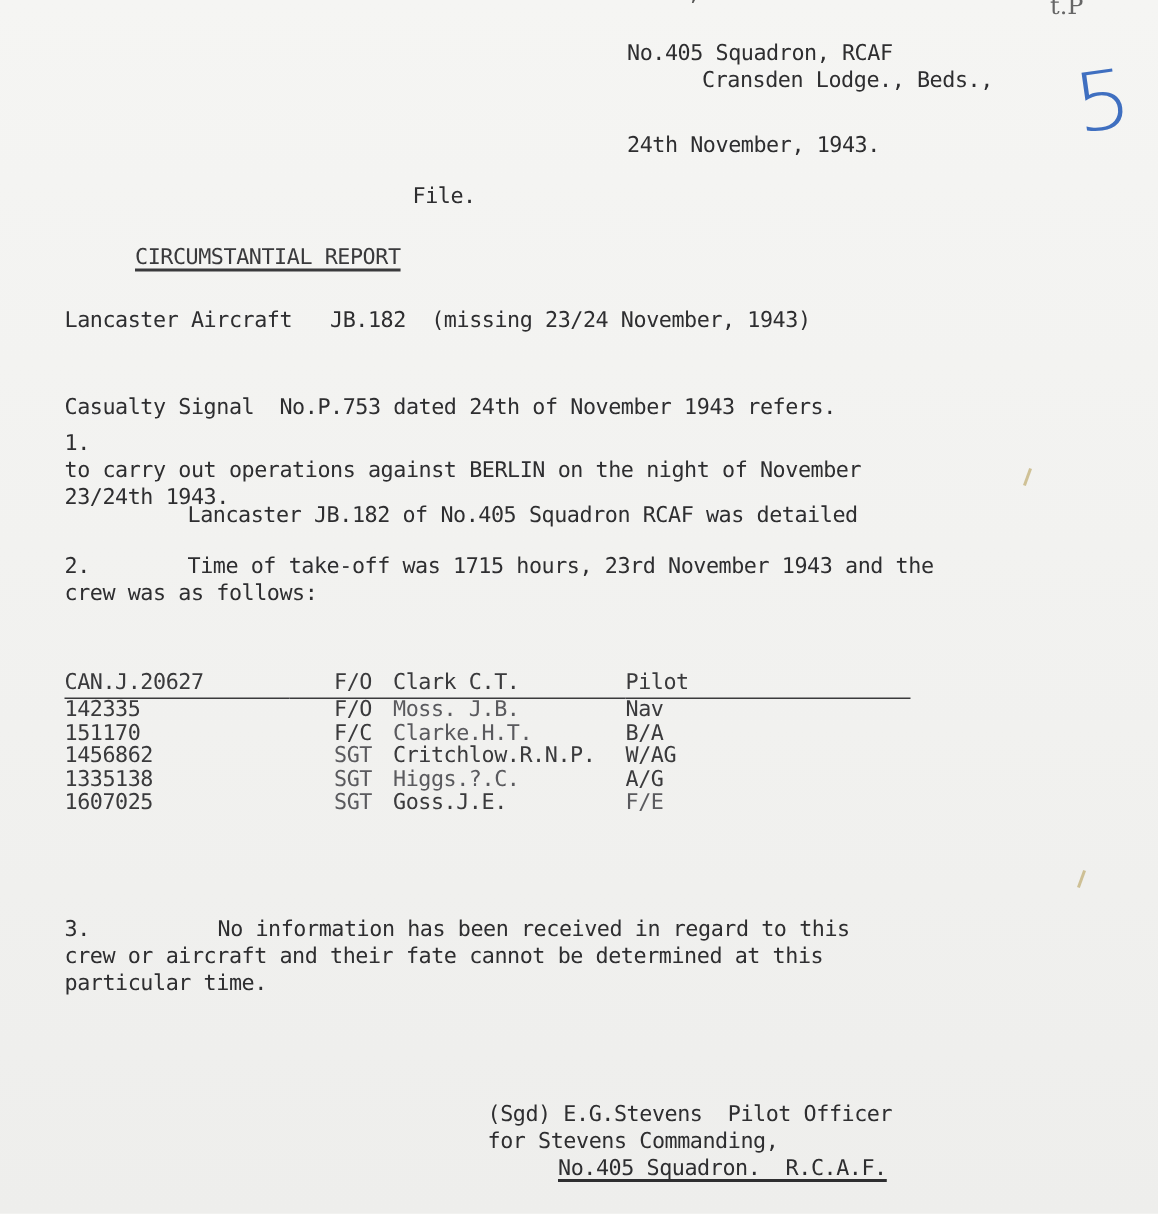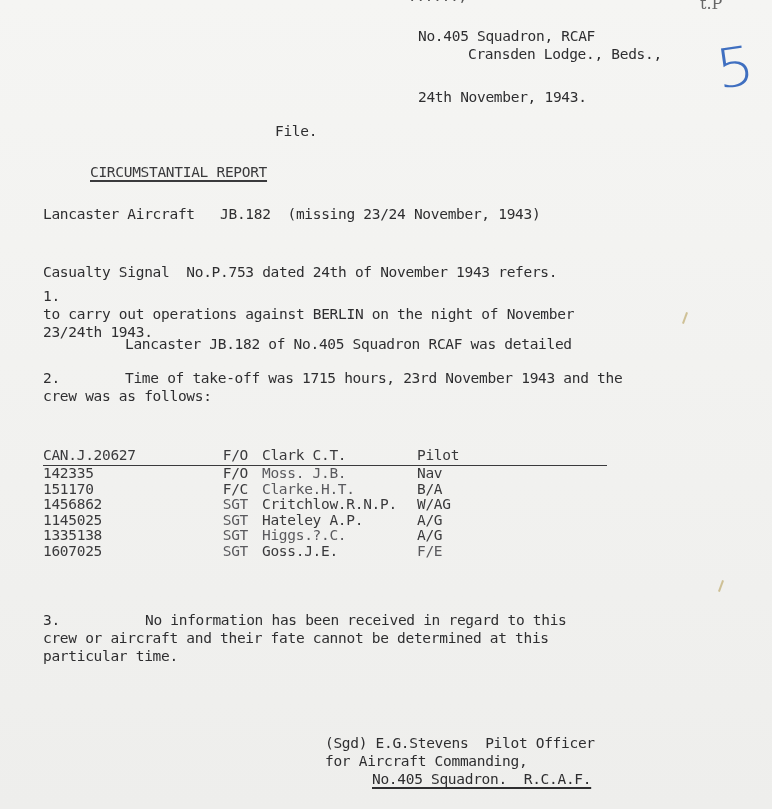--- a/index.html
+++ b/index.html
@@ -75,26 +75,20 @@
         <td class="c3 col-gray">Clarke.H.T.</td>
         <td class="c4">B/A</td>
       </tr>
       <tr>
         <td class="c1">1456862</td>
         <td class="c2 col-gray">SGT</td>
         <td class="c3">Critchlow.R.N.P.</td>
         <td class="c4">W/AG</td>
       </tr>
       <tr>
-        <td class="c1">1145025</td>
-        <td class="c2 col-gray">SGT</td>
-        <td class="c3">Hateley A.P.</td>
-        <td class="c4">A/G</td>
-      </tr>
-      <tr>
         <td class="c1">1335138</td>
         <td class="c2 col-gray">SGT</td>
         <td class="c3 col-gray">Higgs.?.C.</td>
         <td class="c4">A/G</td>
       </tr>
       <tr>
         <td class="c1">1607025</td>
         <td class="c2 col-gray">SGT</td>
         <td class="c3">Goss.J.E.</td>
         <td class="c4 col-gray">F/E</td>
@@ -104,19 +98,19 @@
 
   <div>
     <div class="t dark" style="left:43px; top:611px;">3.</div>
     <div class="t dark" style="left:145px; top:611px;">No information has been received in regard to this</div>
     <div class="t dark" style="left:43px; top:629px;">crew or aircraft and their fate cannot be determined at this</div>
     <div class="t dark" style="left:43px; top:647px;">particular time.</div>
   </div>
 
   <div>
     <div class="t dark" style="left:325px; top:734px;">(Sgd) E.G.Stevens  Pilot Officer</div>
-    <div class="t dark" style="left:325px; top:752px;">for Aircraft Commanding,</div>
+    <div class="t dark" style="left:325px; top:752px;">for Stevens Commanding,</div>
     <div class="t dark u" style="left:325px; top:770px;">No.405 Squadron.  R.C.A.F.</div>
   </div>
 
   <div class="mark" style="left:684px; top:312px;"></div>
   <div class="mark" style="left:720px; top:580px;"></div>
 </div>
 
 </body></html>

